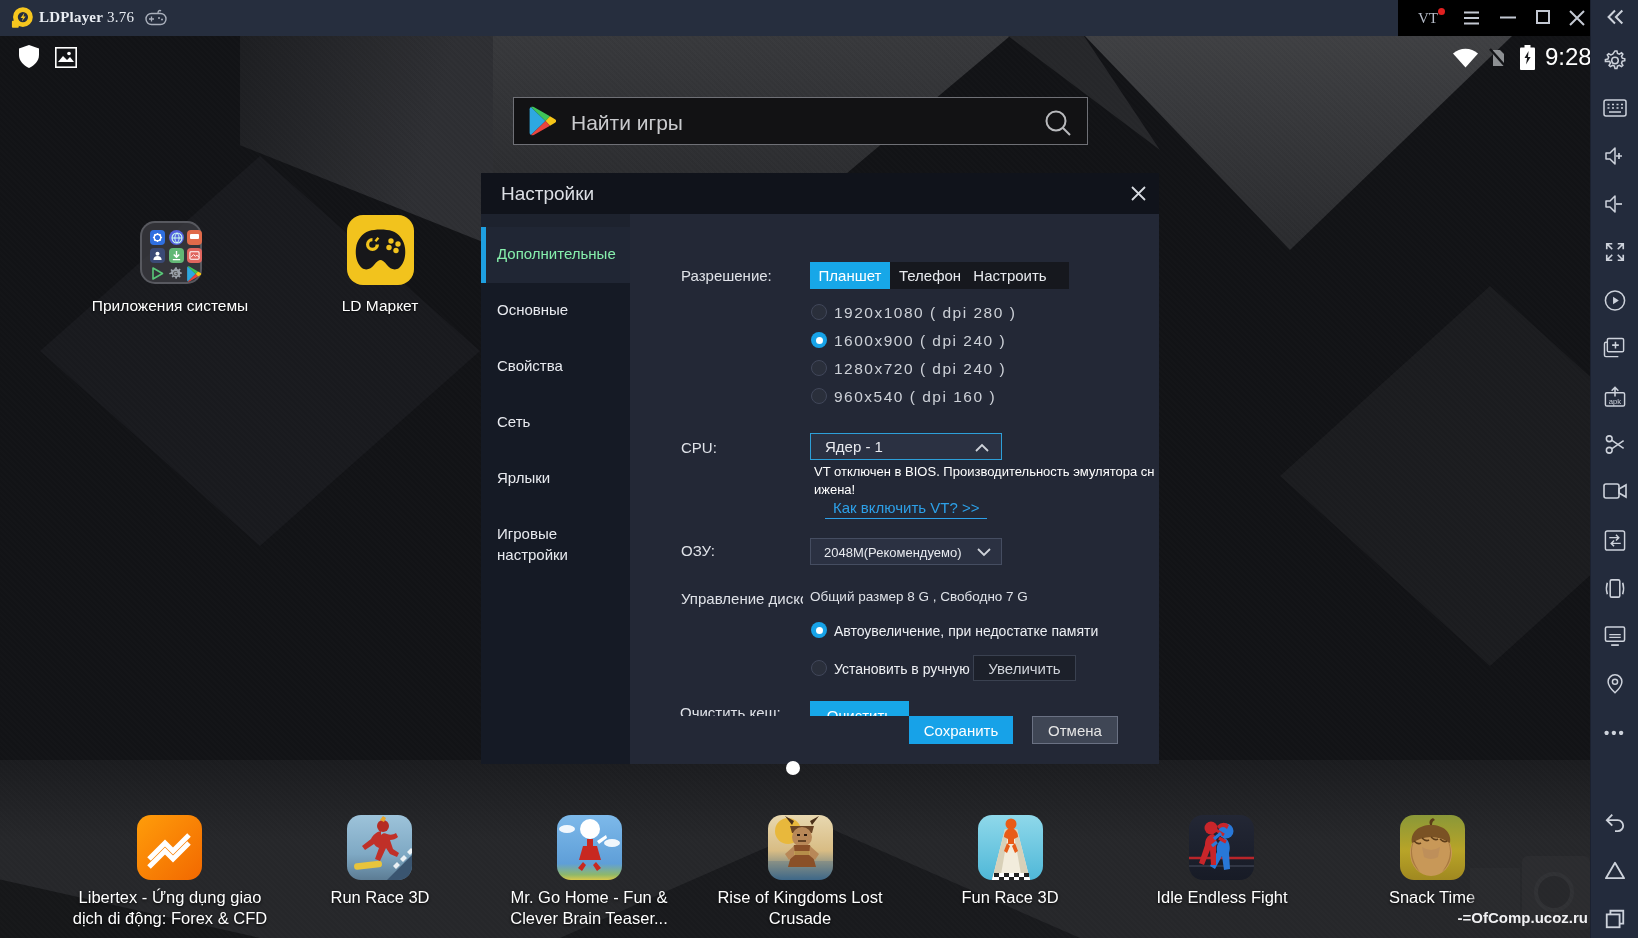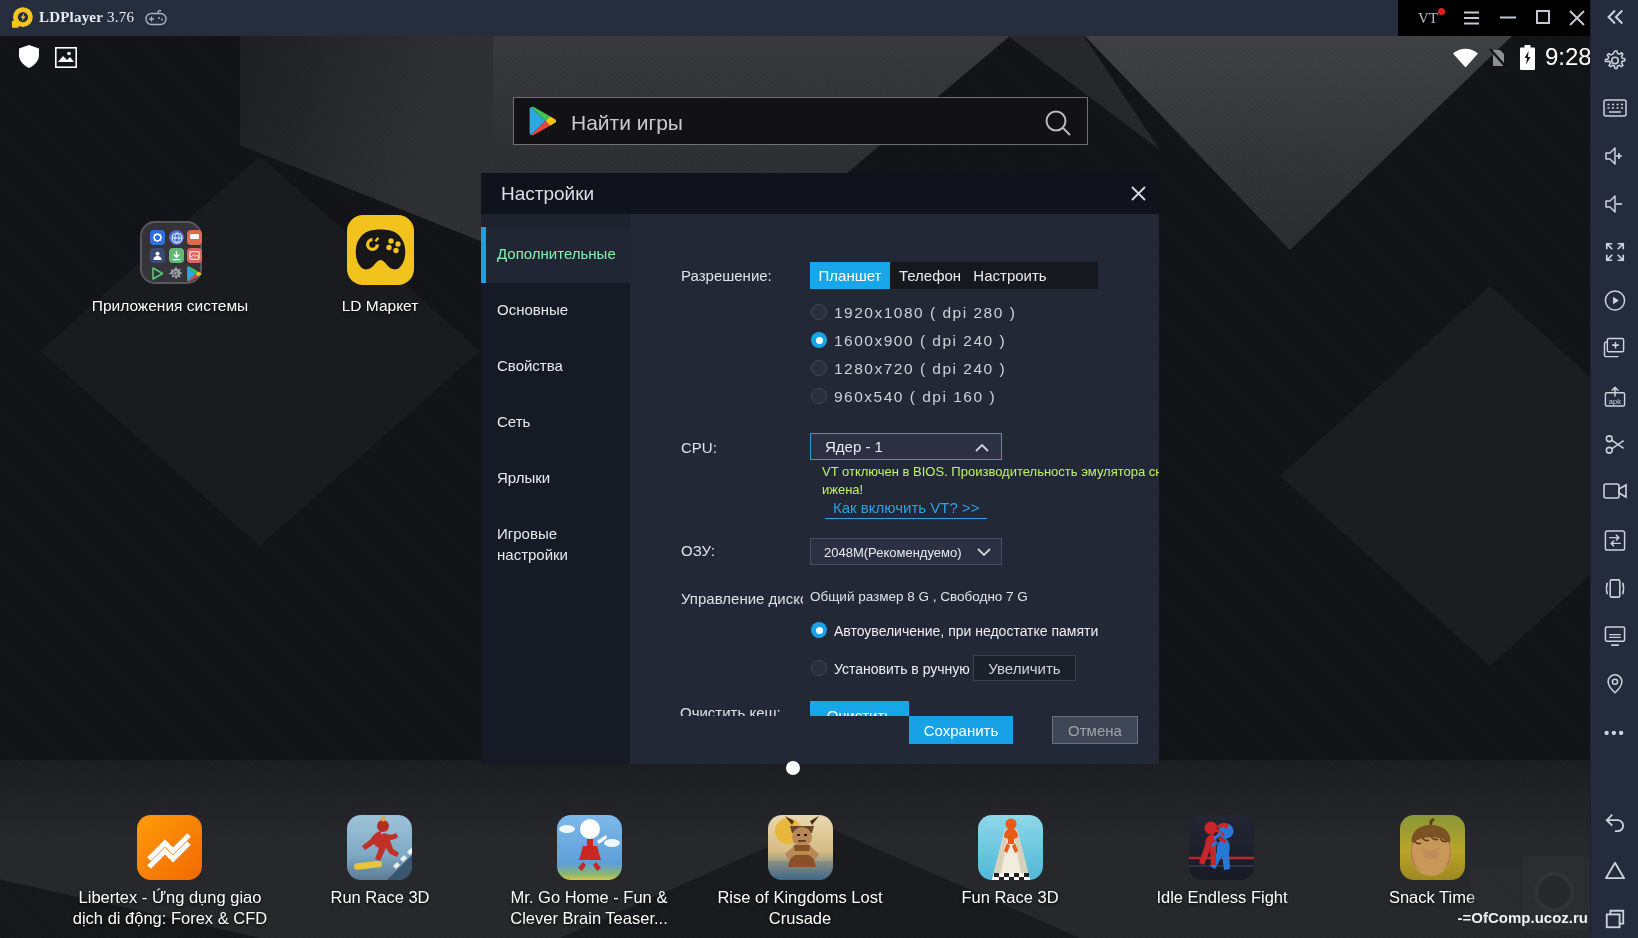--- a/index.html
+++ b/index.html
@@ -162,62 +162,62 @@
         <div class="tab" style="left:16px;top:31px;color:#86efac;">Дополнительные</div>
         <div class="tab" style="left:16px;top:87px;">Основные</div>
         <div class="tab" style="left:16px;top:143px;">Свойства</div>
         <div class="tab" style="left:16px;top:199px;">Сеть</div>
         <div class="tab" style="left:16px;top:255px;">Ярлыки</div>
         <div class="tab" style="left:16px;top:309px;line-height:21px;">Игровые<br>настройки</div>
       </div>
       <div class="abs" id="dlgcontent">
         <div class="abs" style="left:0;top:0;width:529px;height:502px;overflow:hidden;">
           <div class="label" style="left:51px;top:53px;">Разрешение:</div>
-          <div class="abs" style="left:180px;top:48px;width:288px;height:27px;background:#16181e;display:flex;">
+          <div class="abs" style="left:180px;top:48px;width:259px;height:27px;background:#16181e;display:flex;">
             <div class="btn" style="position:static;width:80px;height:27px;background:#17a7e8;color:#fff;">Планшет</div>
             <div class="btn" style="position:static;width:80px;height:27px;color:#e8eaef;">Телефон</div>
             <div class="btn" style="position:static;width:80px;height:27px;color:#e8eaef;">Настроить</div>
           </div>
           <div class="radio" style="left:181px;top:90px;"></div>
           <div class="opttext" style="left:204px;top:90px;">1920x1080 ( dpi 280 )</div>
           <div class="radio sel" style="left:181px;top:118px;"></div>
           <div class="opttext" style="left:204px;top:118px;">1600x900 ( dpi 240 )</div>
           <div class="radio" style="left:181px;top:146px;"></div>
           <div class="opttext" style="left:204px;top:146px;">1280x720 ( dpi 240 )</div>
           <div class="radio" style="left:181px;top:174px;"></div>
           <div class="opttext" style="left:204px;top:174px;">960x540 ( dpi 160 )</div>
           <div class="label" style="left:51px;top:225px;">CPU:</div>
           <div class="abs" style="left:180px;top:219px;width:192px;height:27px;background:#2b3142;border:1px solid #2d9fd8;">
             <div style="position:absolute;left:14px;top:4px;font-size:15px;color:#e8eaef;">Ядер - 1</div>
             <svg style="position:absolute;right:12px;top:9px;" width="14" height="9" viewBox="0 0 14 9">
                 <path d="M1 8 L7 2 L13 8" fill="none" stroke="#cfd3da" stroke-width="1.8"></path>
               </svg>
           </div>
-          <div class="abs" style="left:192px;top:249px;width:360px;font-size:13px;line-height:18px;color:#bef264;white-space:nowrap;">VT отключен в BIOS. Производительность эмулятора сн<br>ижена!</div>
+          <div class="abs" style="left:184px;top:249px;width:360px;font-size:13px;line-height:18px;color:#ffffff;white-space:nowrap;">VT отключен в BIOS. Производительность эмулятора сн<br>ижена!</div>
           <div class="abs" style="left:195px;top:285px;font-size:15px;color:#2da0e8;border-bottom:1px solid #2da0e8;padding:0 8px 2px 8px;">Как включить VT? &gt;&gt;</div>
           <div class="label" style="left:51px;top:328px;">ОЗУ:</div>
           <div class="abs" style="left:180px;top:324px;width:192px;height:27px;background:#2b3142;border:1px solid #454d61;">
             <div style="position:absolute;left:13px;top:6px;font-size:13px;color:#e8eaef;">2048M(Рекомендуемо)</div>
             <svg style="position:absolute;right:10px;top:9px;" width="14" height="9" viewBox="0 0 14 9">
                 <path d="M1 1 L7 7 L13 1" fill="none" stroke="#cfd3da" stroke-width="1.8"></path>
               </svg>
           </div>
           <div class="label" style="left:51px;top:376px;white-space:nowrap;width:122px;overflow:hidden;">Управление диско</div>
           <div class="abs" style="left:180px;top:375px;font-size:13.5px;color:#dfe2e8;">Общий размер 8 G , Свободно 7 G</div>
           <div class="radio sel" style="left:181px;top:408px;"></div>
           <div class="opttext2" style="left:204px;top:409px;">Автоувеличение, при недостатке памяти</div>
           <div class="radio" style="left:181px;top:446px;"></div>
           <div class="opttext2" style="left:204px;top:447px;">Установить в ручную</div>
           <div class="btn" style="left:343px;top:441px;width:103px;height:26px;background:#1c202a;border:1px solid #3a4150;color:#cfd3da;">Увеличить</div>
           <div class="label" style="left:50px;top:490px;">Очистить кеш:</div>
           <div class="btn" style="left:180px;top:487px;width:99px;height:29px;background:#17a7e8;color:#fff;">Очистить</div>
         </div>
         <div class="abs" style="left:0;top:502px;width:529px;height:48px;background:#232836;">
           <div class="btn" style="left:279px;top:0;width:104px;height:28px;background:#17a2e8;color:#fff;">Сохранить</div>
-          <div class="btn" style="left:402px;top:0;width:86px;height:28px;background:#3f4655;border:1px solid #6a7183;color:#a3a3a3;margin-left:20px;">Отмена</div>
+          <div class="btn" style="left:402px;top:0;width:86px;height:28px;background:#3f4655;border:1px solid #6a7183;color:#e5e5e5;">Отмена</div>
         </div>
       </div>
     </div>
   </div>
 
   <div class="abs" style="left:786px;top:725px;width:14px;height:14px;border-radius:50%;background:#fff;"></div>
 
   <div class="deskicon" style="left:137px;top:779px;width:65px;height:65px;background:linear-gradient(135deg,#ff9d0a,#f26800);overflow:hidden;">
     <svg width="65" height="65" viewBox="0 0 65 65">
         <path d="M12 44 L28 28 L36 36 L52 20" fill="none" stroke="#fff" stroke-width="5"></path>

